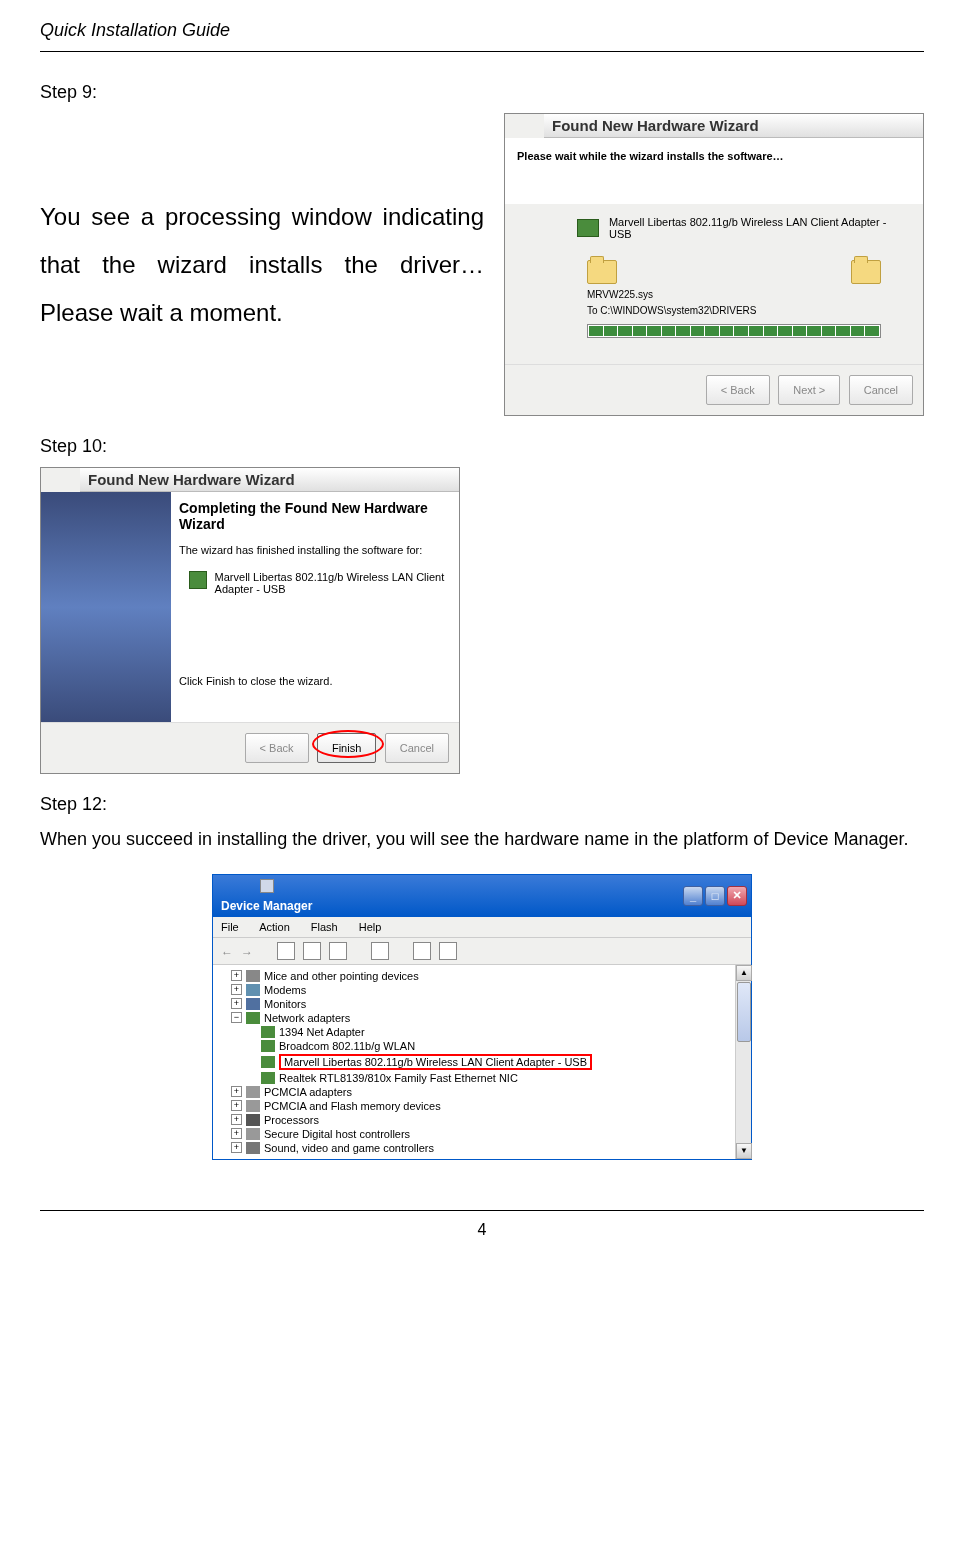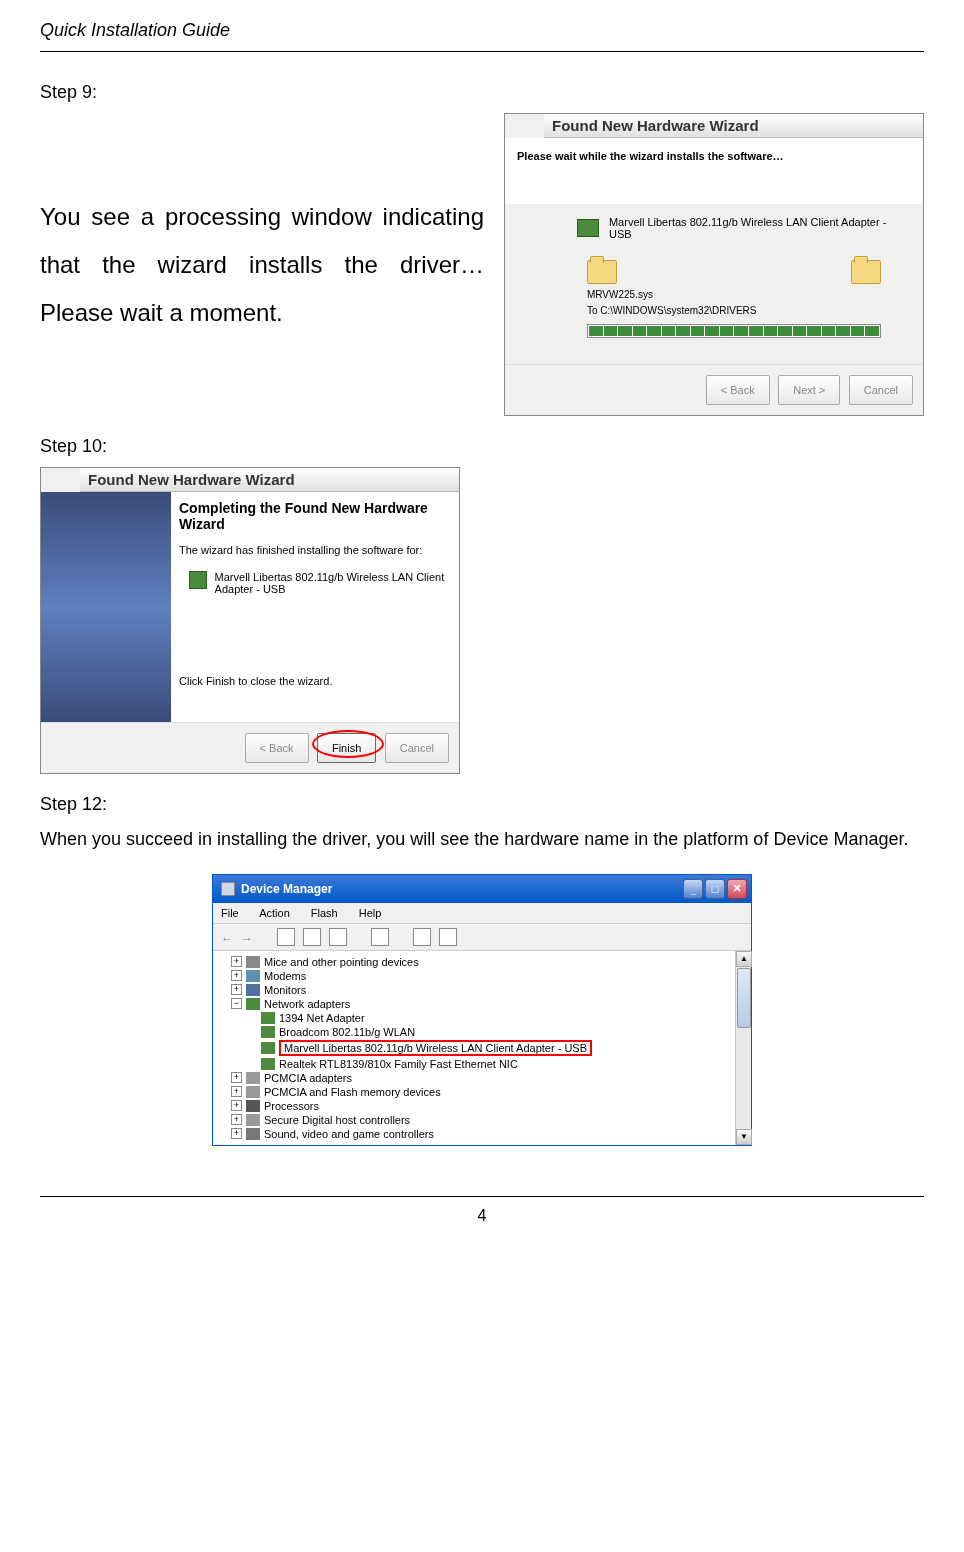--- a/index.html
+++ b/index.html
@@ -221,20 +221,21 @@
       background: linear-gradient(to bottom, #3a7ad8 0%, #0058c8 100%);
       padding: 4px 4px 4px 8px;
       display: flex;
       align-items: center;
       justify-content: space-between;
     }
     .devmgr-title-left {
       display: flex;
       align-items: center;
       gap: 6px;
+      flex-direction: column;
     }
     .devmgr-title-text {
       color: #fff;
       font-size: 12px;
       font-weight: bold;
     }
     .devmgr-title-icons {
       display: flex;
       gap: 2px;
     }

